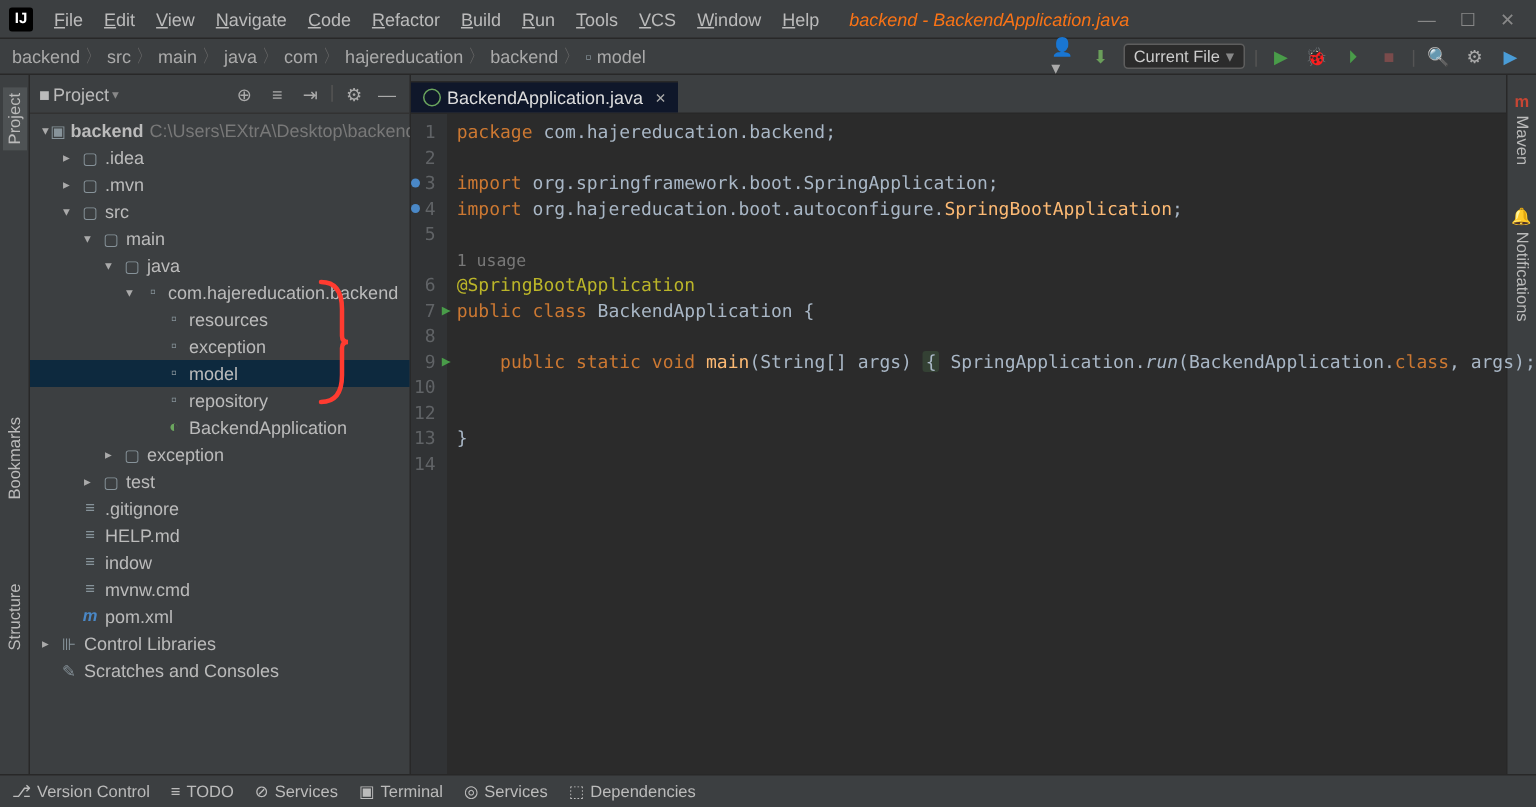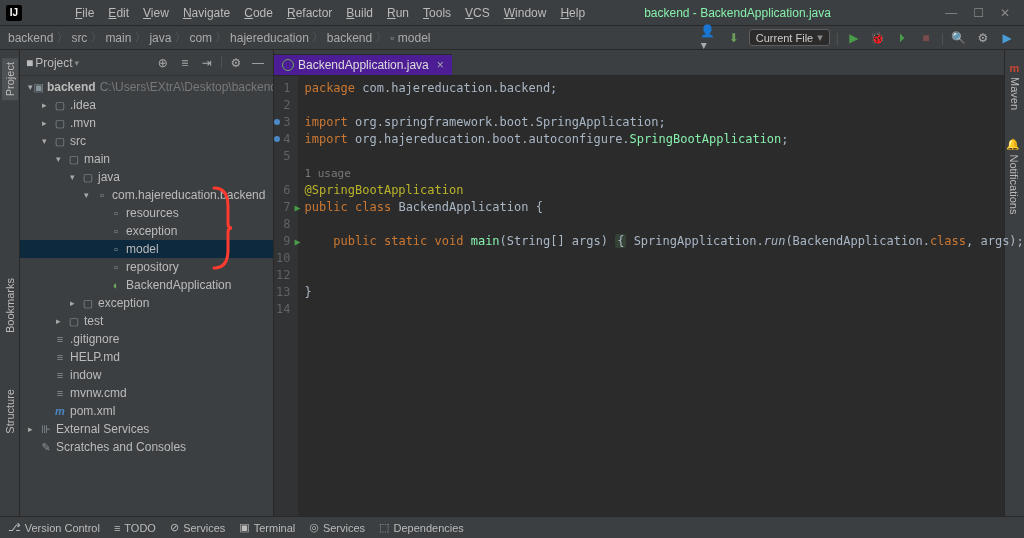--- a/index.html
+++ b/index.html
@@ -1,21 +1,21 @@
 <!DOCTYPE html>
 <html><head>
 <meta charset="utf-8">
 <style>
 * { margin:0; padding:0; box-sizing:border-box; }
 body { font-family:"Segoe UI",Arial,sans-serif; font-size:12px; background:#2b2b2b; color:#bbb; width:1024px; height:538px; overflow:hidden; display:flex; flex-direction:column; }
-.titlebar { height:26px; background:#3c3f41; display:flex; align-items:center; padding:0 6px; border-bottom:1px solid #282828;gap:39px; }
+.titlebar { height:26px; background:#3c3f41; display:flex; align-items:center; padding:0 6px; border-bottom:1px solid #282828; }
 .titlebar .logo { width:16px; height:16px; background:#000; color:#fff; font-size:10px; display:flex; align-items:center; justify-content:center; margin-right:8px; font-weight:bold; border-radius:2px; }
 .titlebar .menu { display:flex; gap:2px; }
 .titlebar .menu span { padding:3px 6px; cursor:pointer; }
-.titlebar .apptitle { margin-left:14px; color:#86efac; }
+.titlebar .apptitle { margin-left:14px; color:#f97316;font-style:italic; }
 .titlebar .winbtns { margin-left:auto; display:flex; gap:16px; color:#888; padding-right:8px; }
 .breadcrumb { height:24px; background:#3c3f41; display:flex; align-items:center; padding:0 8px; border-bottom:1px solid #282828; }
 .breadcrumb .bc { color:#aaa; cursor:pointer; }
 .breadcrumb .sep { color:#666; margin:0 3px; }
 .breadcrumb .right { margin-left:auto; display:flex; align-items:center; gap:6px; }
 .iconbtn { width:18px; height:18px; display:inline-flex; align-items:center; justify-content:center; cursor:pointer; color:#aaa; }
 .runcfg { background:#2b2b2b; border:1px solid #5e5e5e; padding:1px 6px; font-size:11px; color:#ccc; display:flex; align-items:center; gap:4px; border-radius:3px;}
 .body { flex:1; display:flex; min-height:0; }
 .leftstrip { width:20px; background:#3c3f41; border-right:1px solid #282828; display:flex; flex-direction:column; align-items:center; padding-top:8px; gap:48px; }
 .leftstrip .vtab { writing-mode:vertical-rl; transform:rotate(180deg); font-size:11px; color:#bbb; cursor:pointer; padding:4px 2px;}
@@ -29,32 +29,32 @@
 .tree .item.selected { background:#0d293e; }
 .tree .arrow { width:10px; display:inline-block; color:#aaa; font-size:9px; margin-right:1px;}
 .tree .ind { display:inline-block;}
 .tree .foldericon { width:14px; display:inline-flex; align-items:center; justify-content:center; color:#87939a; margin-right:3px; font-size:11px;}
 .tree .label { color:#bbb; }
 .tree .label.bold { font-weight:bold; }
 .tree .pathnote { color:#787878; margin-left:4px;}
 .annot { position:absolute; pointer-events:none; }
 .editor { flex:1; display:flex; flex-direction:column; min-width:0; background:#2b2b2b;}
 .tabrow { height:26px; background:#3c3f41; display:flex; align-items:flex-end; border-bottom:1px solid #282828;}
-.etab { background:#4c1d95; border-top:1px solid #282828; padding:3px 8px; display:flex; align-items:center; gap:4px; font-size:12px; color:#ddd;}
+.etab { background:#0f172a; border-top:1px solid #282828; padding:3px 8px; display:flex; align-items:center; gap:4px; font-size:12px; color:#ddd;}
 .etab .circ { width:12px; height:12px; border-radius:50%; border:1.5px solid #6ba65e; display:inline-block;}
 .codewrap { flex:1; display:flex; min-height:0;}
 .gutter { width:38px; background:#313335; color:#606366; font-family:Consolas,monospace; font-size:12px; text-align:right; padding:4px 8px 4px 2px; line-height:17px;}
 .gutter .gl { height:17px; position:relative;}
 .gutter .runmark { position:absolute; right:-10px; color:#499c49; font-size:10px;}
 .gutter .bluedot { position:absolute; left:-2px; width:6px; height:6px; background:#4a88c7; border-radius:50%; top:5px;}
 .code { flex:1; font-family:Consolas,monospace; font-size:12px; line-height:17px; padding:4px 6px; color:#a9b7c6; position:relative;}
 .code .ln { height:17px; white-space:pre;}
 .kw { color:#cc7832; }
 .ann { color:#bbb529; }
-.light { color:#86efac; }
+.light { color:#fdba74; }
 .usage { color:#787878; font-size:11px;}
 .cls { color:#a9b7c6;}
 .brk { background:#344134; padding:0 2px; border-radius:2px;}
 .rightstrip { width:20px; background:#3c3f41; border-left:1px solid #282828; display:flex; flex-direction:column; align-items:center; padding-top:8px; gap:20px;}
 .rightstrip .vtab { writing-mode:vertical-rl; font-size:11px; color:#bbb; cursor:pointer; padding:4px 2px;}
 .statusbar { height:22px; background:#3c3f41; border-top:1px solid #282828; display:flex; align-items:center; padding:0 8px; gap:14px;}
 .statusbar .sbitem { display:flex; align-items:center; gap:4px; color:#bbb; font-size:11px; cursor:pointer;}
 .pkg { color:#a9b7c6;}
 </style>
 </head>
@@ -259,21 +259,21 @@
         <div class="item">
           <span class="ind" style="width: 14px;"></span>
           <span class="arrow"></span>
           <span class="foldericon" style="color: rgb(74, 136, 199); font-weight: bold; font-style: italic;">m</span>
           <span class="label">pom.xml</span>
         </div>
         <div class="item">
           <span class="ind" style="width: 0px;"></span>
           <span class="arrow">▸</span>
           <span class="foldericon">⊪</span>
-          <span class="label">External Services</span>
+          <span class="label">Control Libraries</span>
         </div>
         <div class="item">
           <span class="ind" style="width: 0px;"></span>
           <span class="arrow"></span>
           <span class="foldericon">✎</span>
           <span class="label">Scratches and Consoles</span>
         </div>
       </div>
   </div>
 

